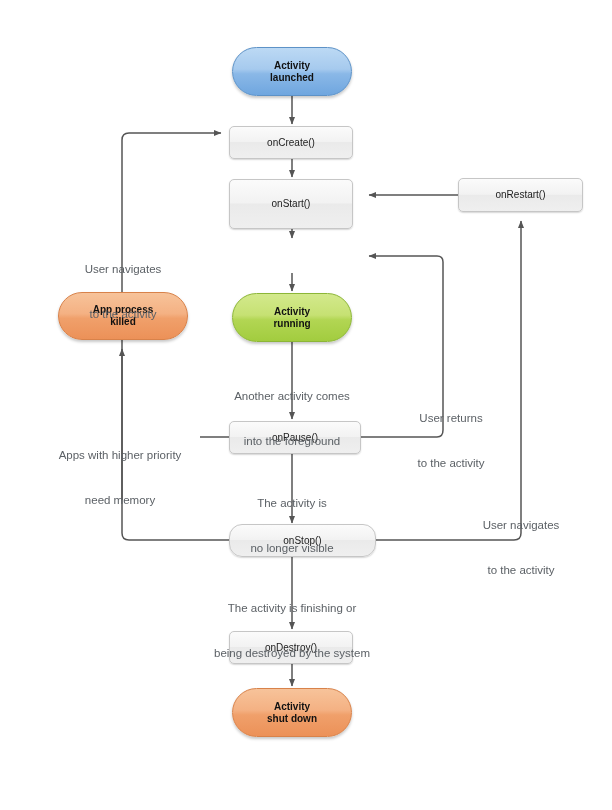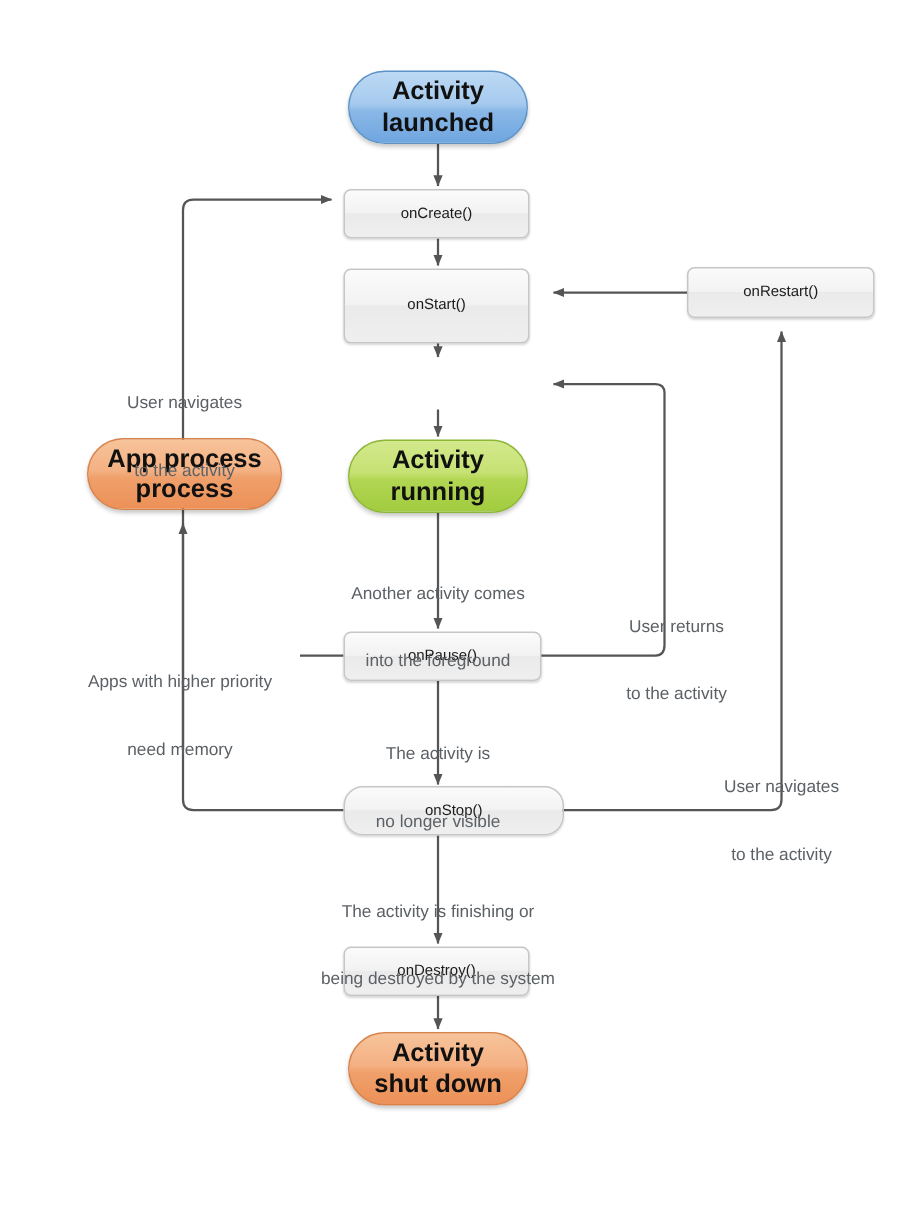--- a/index.html
+++ b/index.html
@@ -20,21 +20,21 @@
   
   .method{
     background:linear-gradient(to bottom,#fbfbfb 0%,#f2f2f2 48%,#eaeaea 50%,#efefef 100%);
     border:1px solid #c6c6c6;border-radius:5px;
     font-size:10px;color:#1b1b1b;
     box-shadow:0 1px 1.5px rgba(0,0,0,0.16);
   }
 
   
   .state{
-    border-radius:26px;font-size:17px;font-weight:bold;color:#111;
+    border-radius:26px;font-size:10px;font-weight:bold;color:#111;
     box-shadow:0 2px 3px rgba(0,0,0,0.22);
   }
   .state .inner{padding:0 8px;}
   .state-blue{
     background:linear-gradient(to bottom,#bcd9f4 0%,#a6caee 45%,#8ab8e7 55%,#6fa6df 100%);
     border:1px solid #5d92c7;
   }
   .state-green{
     background:linear-gradient(to bottom,#d3e98c 0%,#c6e173 45%,#b2d653 55%,#a2cc3f 100%);
     border:1px solid #8cb637;
@@ -116,21 +116,21 @@
   <div class="node state state-green" style="left:232px;top:293px;width:120px;height:49px;">
     <div class="inner">
       <span>Activity</span><br>
       <span>running</span>
     </div>
   </div>
 
   <div class="node state state-orange" style="left:58px;top:292px;width:130px;height:48px;">
     <div class="inner">
       <span>App process</span><br>
-      <span>process</span>
+      <span>killed</span>
     </div>
   </div>
 
   <div class="node method" style="left:229px;top:421px;width:132px;height:33px;">
     <span>onPause()</span>
   </div>
 
   <div class="node method" style="left:229px;top:524px;width:147px;height:33px;border-radius:13px;">
     <span>onStop()</span>
   </div>

